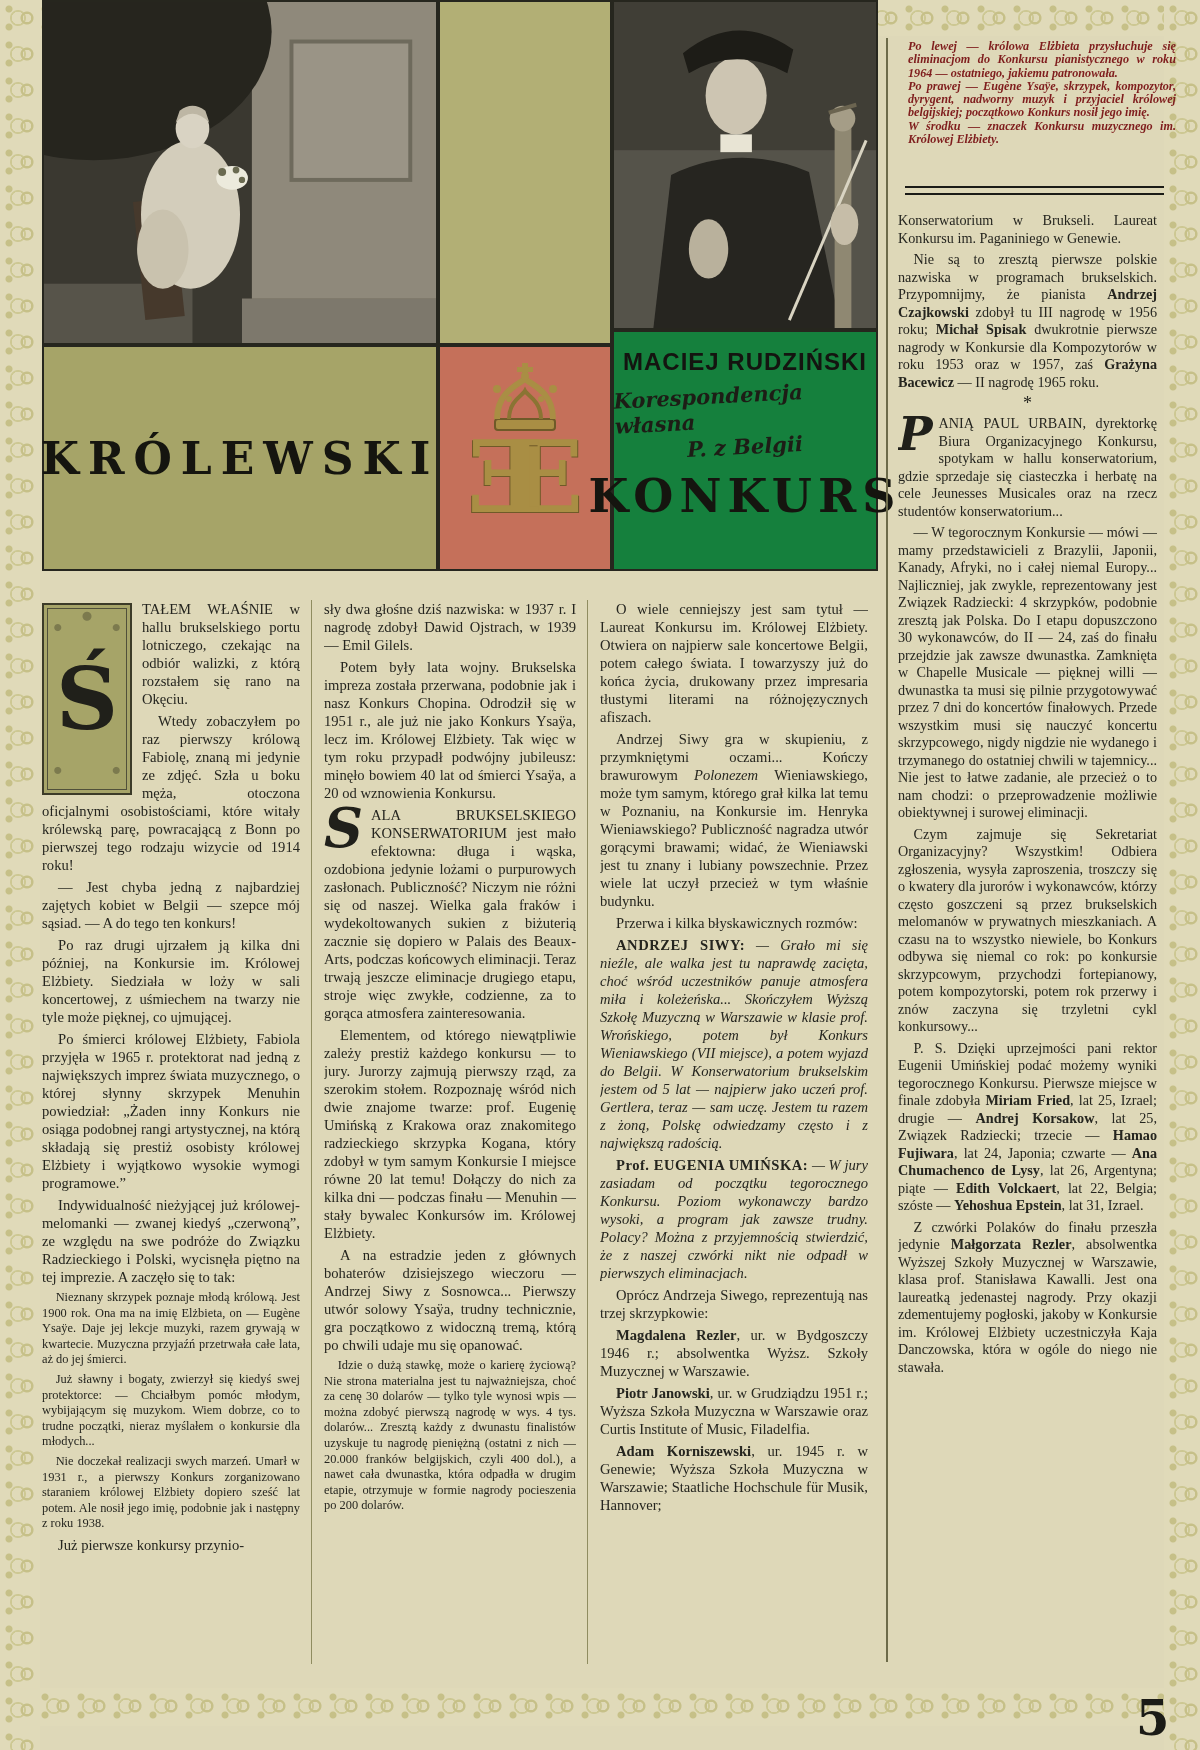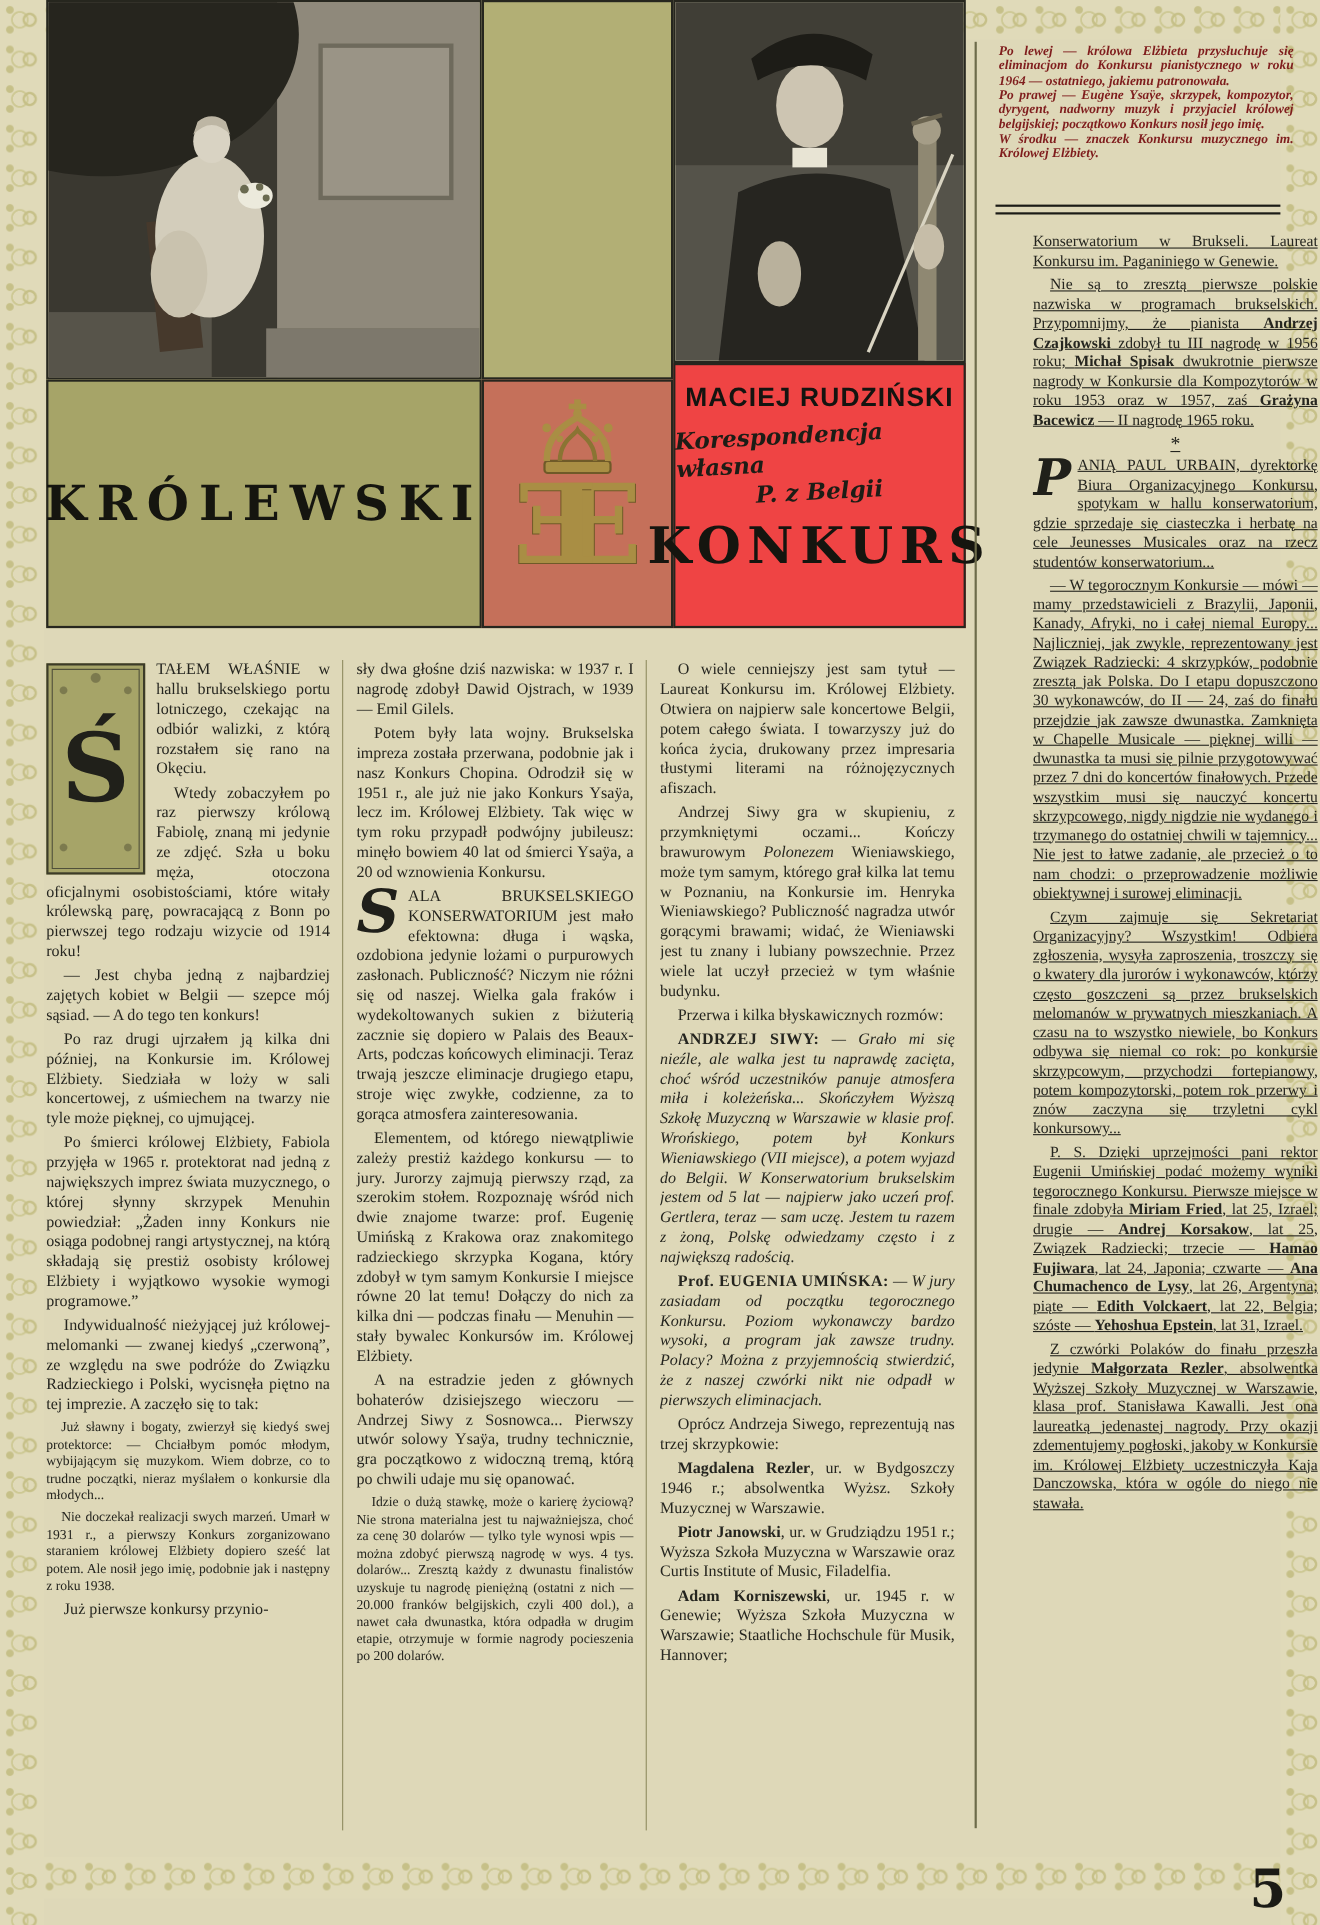--- a/index.html
+++ b/index.html
@@ -32,21 +32,21 @@
       letter-spacing:9px;}
   .strip-mid{position:absolute;left:438px;top:0;width:174px;height:345px;background:#b2af75;
       border:2px solid #26261e;box-sizing:border-box;}
   .block-emblem{left:438px;top:345px;width:174px;height:226px;background:#c5705a;
       display:flex;flex-direction:column;align-items:center;padding-top:10px;}
   .monogram{display:flex;justify-content:center;margin-top:-14px;
       font-family:"DejaVu Serif",serif;font-weight:700;font-size:100px;line-height:1;
       color:#a98e44;text-shadow:1px 1px 0 #6f5a28;}
   .monogram .mirror{transform:scaleX(-1);margin-right:-18px;}
   .monogram .plain{margin-left:-18px;}
-  .block-byline{left:612px;top:330px;width:266px;height:241px;background:#ef4444;
+  .block-byline{left:612px;top:330px;width:266px;height:241px;background:#15803d;
       display:flex;flex-direction:column;align-items:center;padding-top:16px;}
   .author{font-family:"Liberation Sans",sans-serif;font-weight:700;font-size:24px;
       letter-spacing:1px;color:#141410;}
   .script-line{font-family:"DejaVu Serif",serif;font-style:italic;font-weight:700;
       font-size:21px;color:#1d1d16;transform:rotate(-3deg);margin-top:6px;}
   .script-line.second{margin-top:2px;}
   .title-right{font-family:"DejaVu Serif",serif;font-weight:700;font-size:46px;color:#15150f;
       letter-spacing:6px;margin-top:10px;}
 
   
@@ -61,21 +61,21 @@
   .vrule{position:absolute;width:2px;background:#8f8c60;}
   .vrule-1{left:311px;top:600px;height:1064px;width:1px;}
   .vrule-2{left:587px;top:600px;height:1064px;width:1px;}
   .vrule-3{left:886px;top:38px;height:1624px;background:#6d6b4a;}
 
   
   .col{position:absolute;text-align:justify;overflow:hidden;}
   .col-1{left:42px;top:600px;width:258px;height:1072px;}
   .col-2{left:324px;top:600px;width:252px;height:1072px;}
   .col-3{left:600px;top:600px;width:268px;height:1072px;}
-  .col-4{left:939px;top:212px;width:259px;height:1452px;text-decoration:underline;}
+  .col-4{left:898px;top:212px;width:259px;height:1452px;}
 
   .par{margin:0 0 4px;}
   .par.normal{font-size:14.6px;line-height:18px;text-indent:1.1em;}
   .par.small{font-size:12.4px;line-height:15.6px;text-indent:1.1em;}
   .par.italic{font-style:italic;font-size:14.6px;line-height:18px;text-indent:1.1em;}
   .par.italic b{font-style:normal;letter-spacing:0.5px;}
   .par.star{text-align:center;text-indent:0;font-size:18px;line-height:16px;margin:2px 0 4px;}
   .par.lead{text-indent:0;}
   .col-4 .par.normal{font-size:14.2px;line-height:17.5px;}
   .par b{font-weight:700;}
@@ -194,20 +194,21 @@
   <div class="vrule vrule-2"></div>
   <div class="vrule vrule-3"></div>
 
   <div class="col col-1">
       <div class="par normal lead"><span class="dropcap ornate">Ś</span><span>TAŁEM WŁAŚNIE w hallu brukselskiego portu lotniczego, czekając na odbiór walizki, z którą rozstałem się rano na Okęciu.</span></div>
       <div class="par normal"><span>Wtedy zobaczyłem po raz pierwszy królową Fabiolę, znaną mi jedynie ze zdjęć. Szła u boku męża, otoczona oficjalnymi osobistościami, które witały królewską parę, powracającą z Bonn po pierwszej tego rodzaju wizycie od 1914 roku!</span></div>
       <div class="par normal"><span>— Jest chyba jedną z najbardziej zajętych kobiet w Belgii — szepce mój sąsiad. — A do tego ten konkurs!</span></div>
       <div class="par normal"><span>Po raz drugi ujrzałem ją kilka dni później, na Konkursie im. Królowej Elżbiety. Siedziała w loży w sali koncertowej, z uśmiechem na twarzy nie tyle może pięknej, co ujmującej.</span></div>
       <div class="par normal"><span>Po śmierci królowej Elżbiety, Fabiola przyjęła w 1965 r. protektorat nad jedną z największych imprez świata muzycznego, o której słynny skrzypek Menuhin powiedział: „Żaden inny Konkurs nie osiąga podobnej rangi artystycznej, na którą składają się prestiż osobisty królowej Elżbiety i wyjątkowo wysokie wymogi programowe.”</span></div>
       <div class="par normal"><span>Indywidualność nieżyjącej już królowej-melomanki — zwanej kiedyś „czerwoną”, ze względu na swe podróże do Związku Radzieckiego i Polski, wycisnęła piętno na tej imprezie. A zaczęło się to tak:</span></div>
+      <div class="par small"><span>Nieznany skrzypek poznaje młodą królową. Jest 1900 rok. Ona ma na imię Elżbieta, on — Eugène Ysaÿe. Daje jej lekcje muzyki, razem grywają w kwartecie. Muzyczna przyjaźń przetrwała całe lata, aż do jej śmierci.</span></div>
       <div class="par small"><span>Już sławny i bogaty, zwierzył się kiedyś swej protektorce: — Chciałbym pomóc młodym, wybijającym się muzykom. Wiem dobrze, co to trudne początki, nieraz myślałem o konkursie dla młodych...</span></div>
       <div class="par small"><span>Nie doczekał realizacji swych marzeń. Umarł w 1931 r., a pierwszy Konkurs zorganizowano staraniem królowej Elżbiety dopiero sześć lat potem. Ale nosił jego imię, podobnie jak i następny z roku 1938.</span></div>
       <div class="par normal"><span>Już pierwsze konkursy przynio-</span></div>
     </div>
   <div class="col col-2">
       <div class="par normal lead"><span>sły dwa głośne dziś nazwiska: w 1937 r. I nagrodę zdobył Dawid Ojstrach, w 1939 — Emil Gilels.</span></div>
       <div class="par normal"><span>Potem były lata wojny. Brukselska impreza została przerwana, podobnie jak i nasz Konkurs Chopina. Odrodził się w 1951 r., ale już nie jako Konkurs Ysaÿa, lecz im. Królowej Elżbiety. Tak więc w tym roku przypadł podwójny jubileusz: minęło bowiem 40 lat od śmierci Ysaÿa, a 20 od wznowienia Konkursu.</span></div>
       <div class="par normal lead"><span class="dropcap script">S</span><span>ALA BRUKSELSKIEGO KONSERWATORIUM jest mało efektowna: długa i wąska, ozdobiona jedynie lożami o purpurowych zasłonach. Publiczność? Niczym nie różni się od naszej. Wielka gala fraków i wydekoltowanych sukien z biżuterią zacznie się dopiero w Palais des Beaux-Arts, podczas końcowych eliminacji. Teraz trwają jeszcze eliminacje drugiego etapu, stroje więc zwykłe, codzienne, za to gorąca atmosfera zainteresowania.</span></div>
       <div class="par normal"><span>Elementem, od którego niewątpliwie zależy prestiż każdego konkursu — to jury. Jurorzy zajmują pierwszy rząd, za szerokim stołem. Rozpoznaję wśród nich dwie znajome twarze: prof. Eugenię Umińską z Krakowa oraz znakomitego radzieckiego skrzypka Kogana, który zdobył w tym samym Konkursie I miejsce równe 20 lat temu! Dołączy do nich za kilka dni — podczas finału — Menuhin — stały bywalec Konkursów im. Królowej Elżbiety.</span></div>
       <div class="par normal"><span>A na estradzie jeden z głównych bohaterów dzisiejszego wieczoru — Andrzej Siwy z Sosnowca... Pierwszy utwór solowy Ysaÿa, trudny technicznie, gra początkowo z widoczną tremą, którą po chwili udaje mu się opanować.</span></div>

